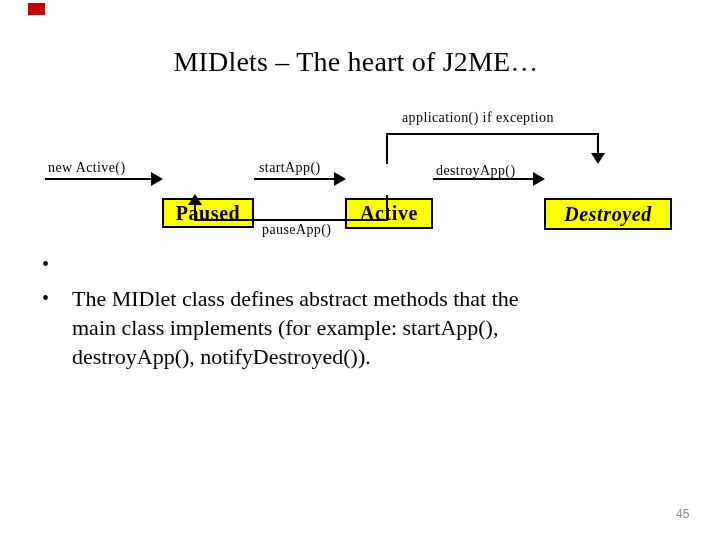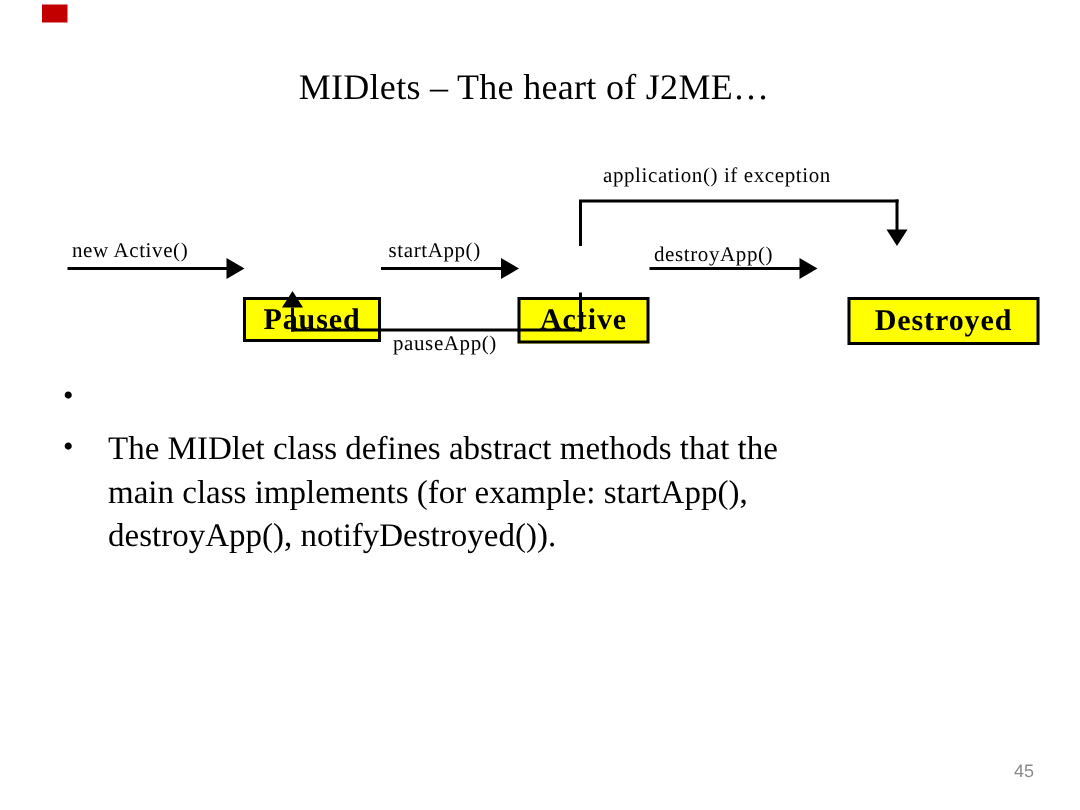--- a/index.html
+++ b/index.html
@@ -3,21 +3,21 @@
 <meta charset="utf-8">
 <style>
   html,body{margin:0;padding:0;background:#888;}
   .slide{
     position:relative;width:720px;height:540px;background:#ffffff;
     overflow:hidden;font-family:"Liberation Serif","DejaVu Serif",serif;color:#000;
   }
   .red-mark{position:absolute;left:28px;top:3px;width:17px;height:12px;background:#c30000;}
   .title{
     position:absolute;left:0;top:46px;width:712px;text-align:center;
-    font-size:24px;font-weight:400;letter-spacing:0.2px;
+    font-size:28px;font-weight:400;letter-spacing:0.2px;
   }
   
   .line{position:absolute;background:#000;}
   .state-box{
     position:absolute;background:#ffff00;border:2px solid #000;
     display:flex;align-items:center;justify-content:center;
     font-weight:bold;font-size:20px;letter-spacing:0.6px;margin-top:34px;
   }
   .diag-label{position:absolute;font-size:14px;letter-spacing:0.4px;white-space:nowrap;}
   .arrow-right{position:absolute;width:0;height:0;
@@ -67,21 +67,21 @@
     <div class="arrow-right" style="left:334px;top:172px;"></div>
 
     <div class="state-box" style="left:345px;top:164px;width:84px;height:27px;">
       <span>Active</span>
     </div>
 
     <div class="diag-label" style="left:436px;top:163px;">destroyApp()</div>
     <div class="line" style="left:433px;top:178px;width:102px;height:2px;"></div>
     <div class="arrow-right" style="left:533px;top:172px;"></div>
 
-    <div class="state-box" style="left:565px;top:164px;width:124px;height:28px;">
+    <div class="state-box" style="left:544px;top:164px;width:124px;height:28px;font-style:italic;">
       <span>Destroyed</span>
     </div>
 
     <div class="diag-label" style="left:402px;top:110px;">application() if exception</div>
     <div class="line" style="left:386px;top:134px;width:2px;height:30px;"></div>
     <div class="line" style="left:386px;top:133px;width:213px;height:2px;"></div>
     <div class="line" style="left:597px;top:133px;width:2px;height:21px;"></div>
     <div class="arrow-down" style="left:591px;top:153px;"></div>
 
     <div class="line" style="left:386px;top:195px;width:2px;height:26px;"></div>

